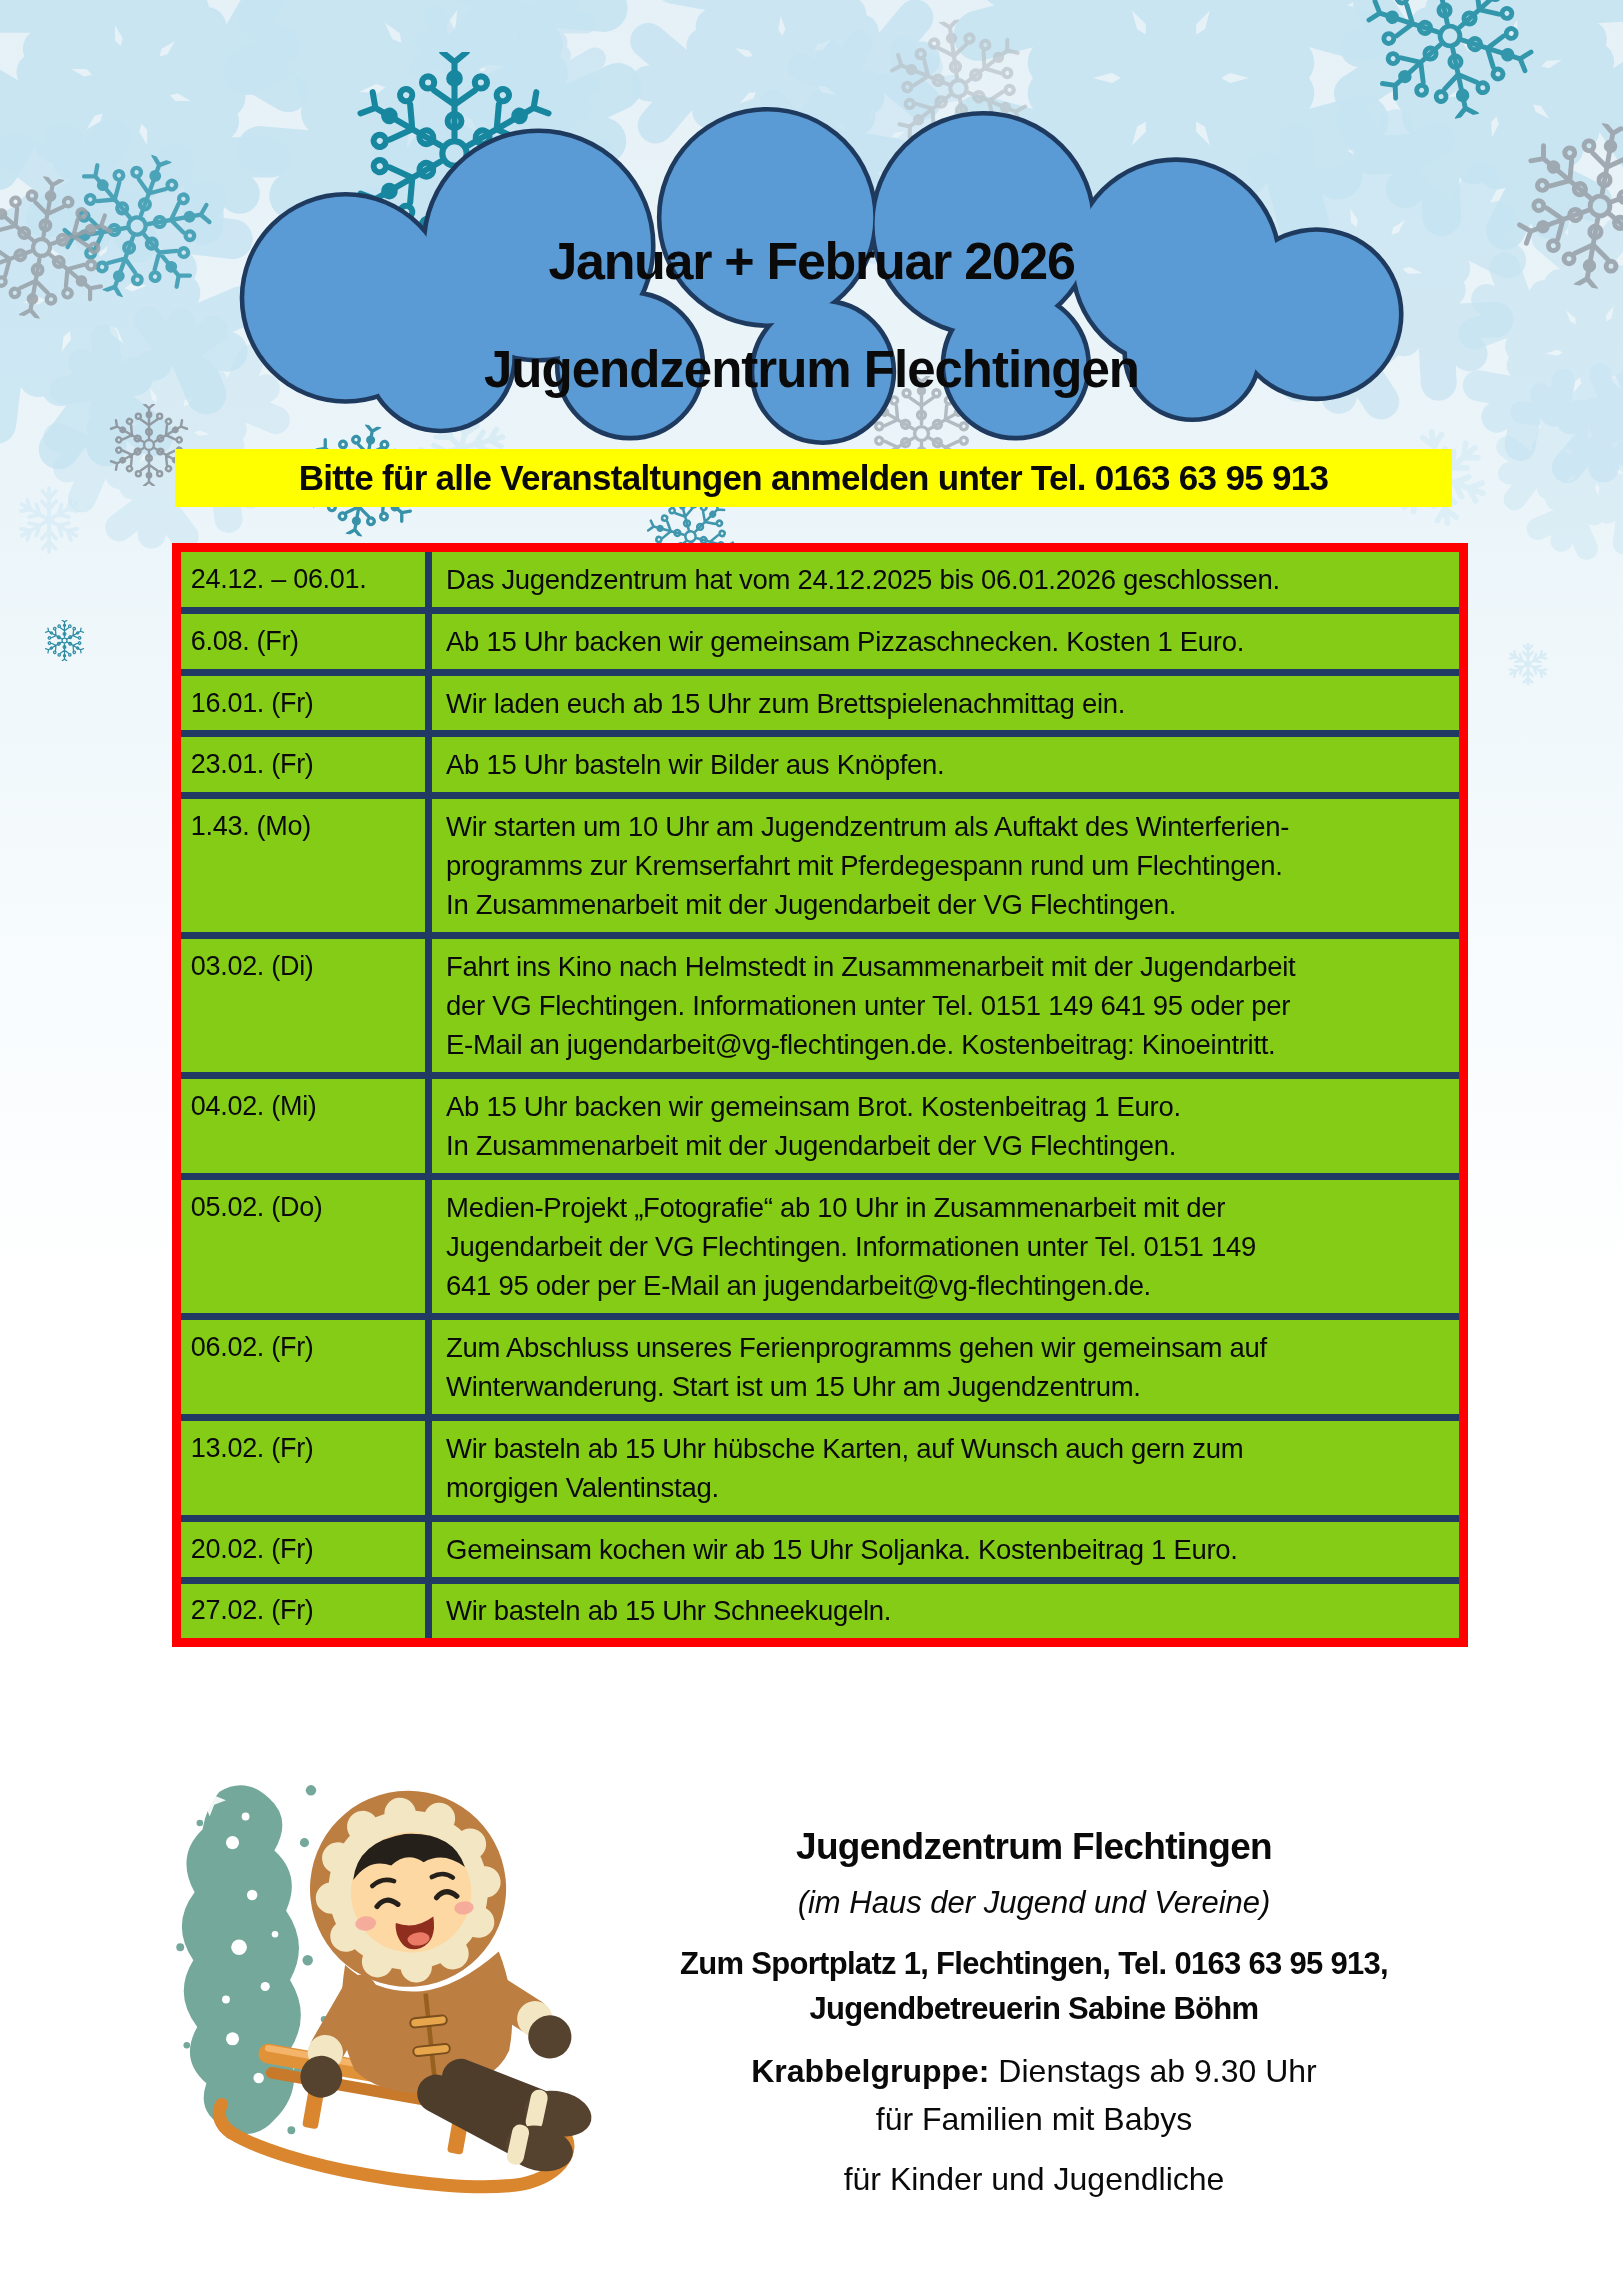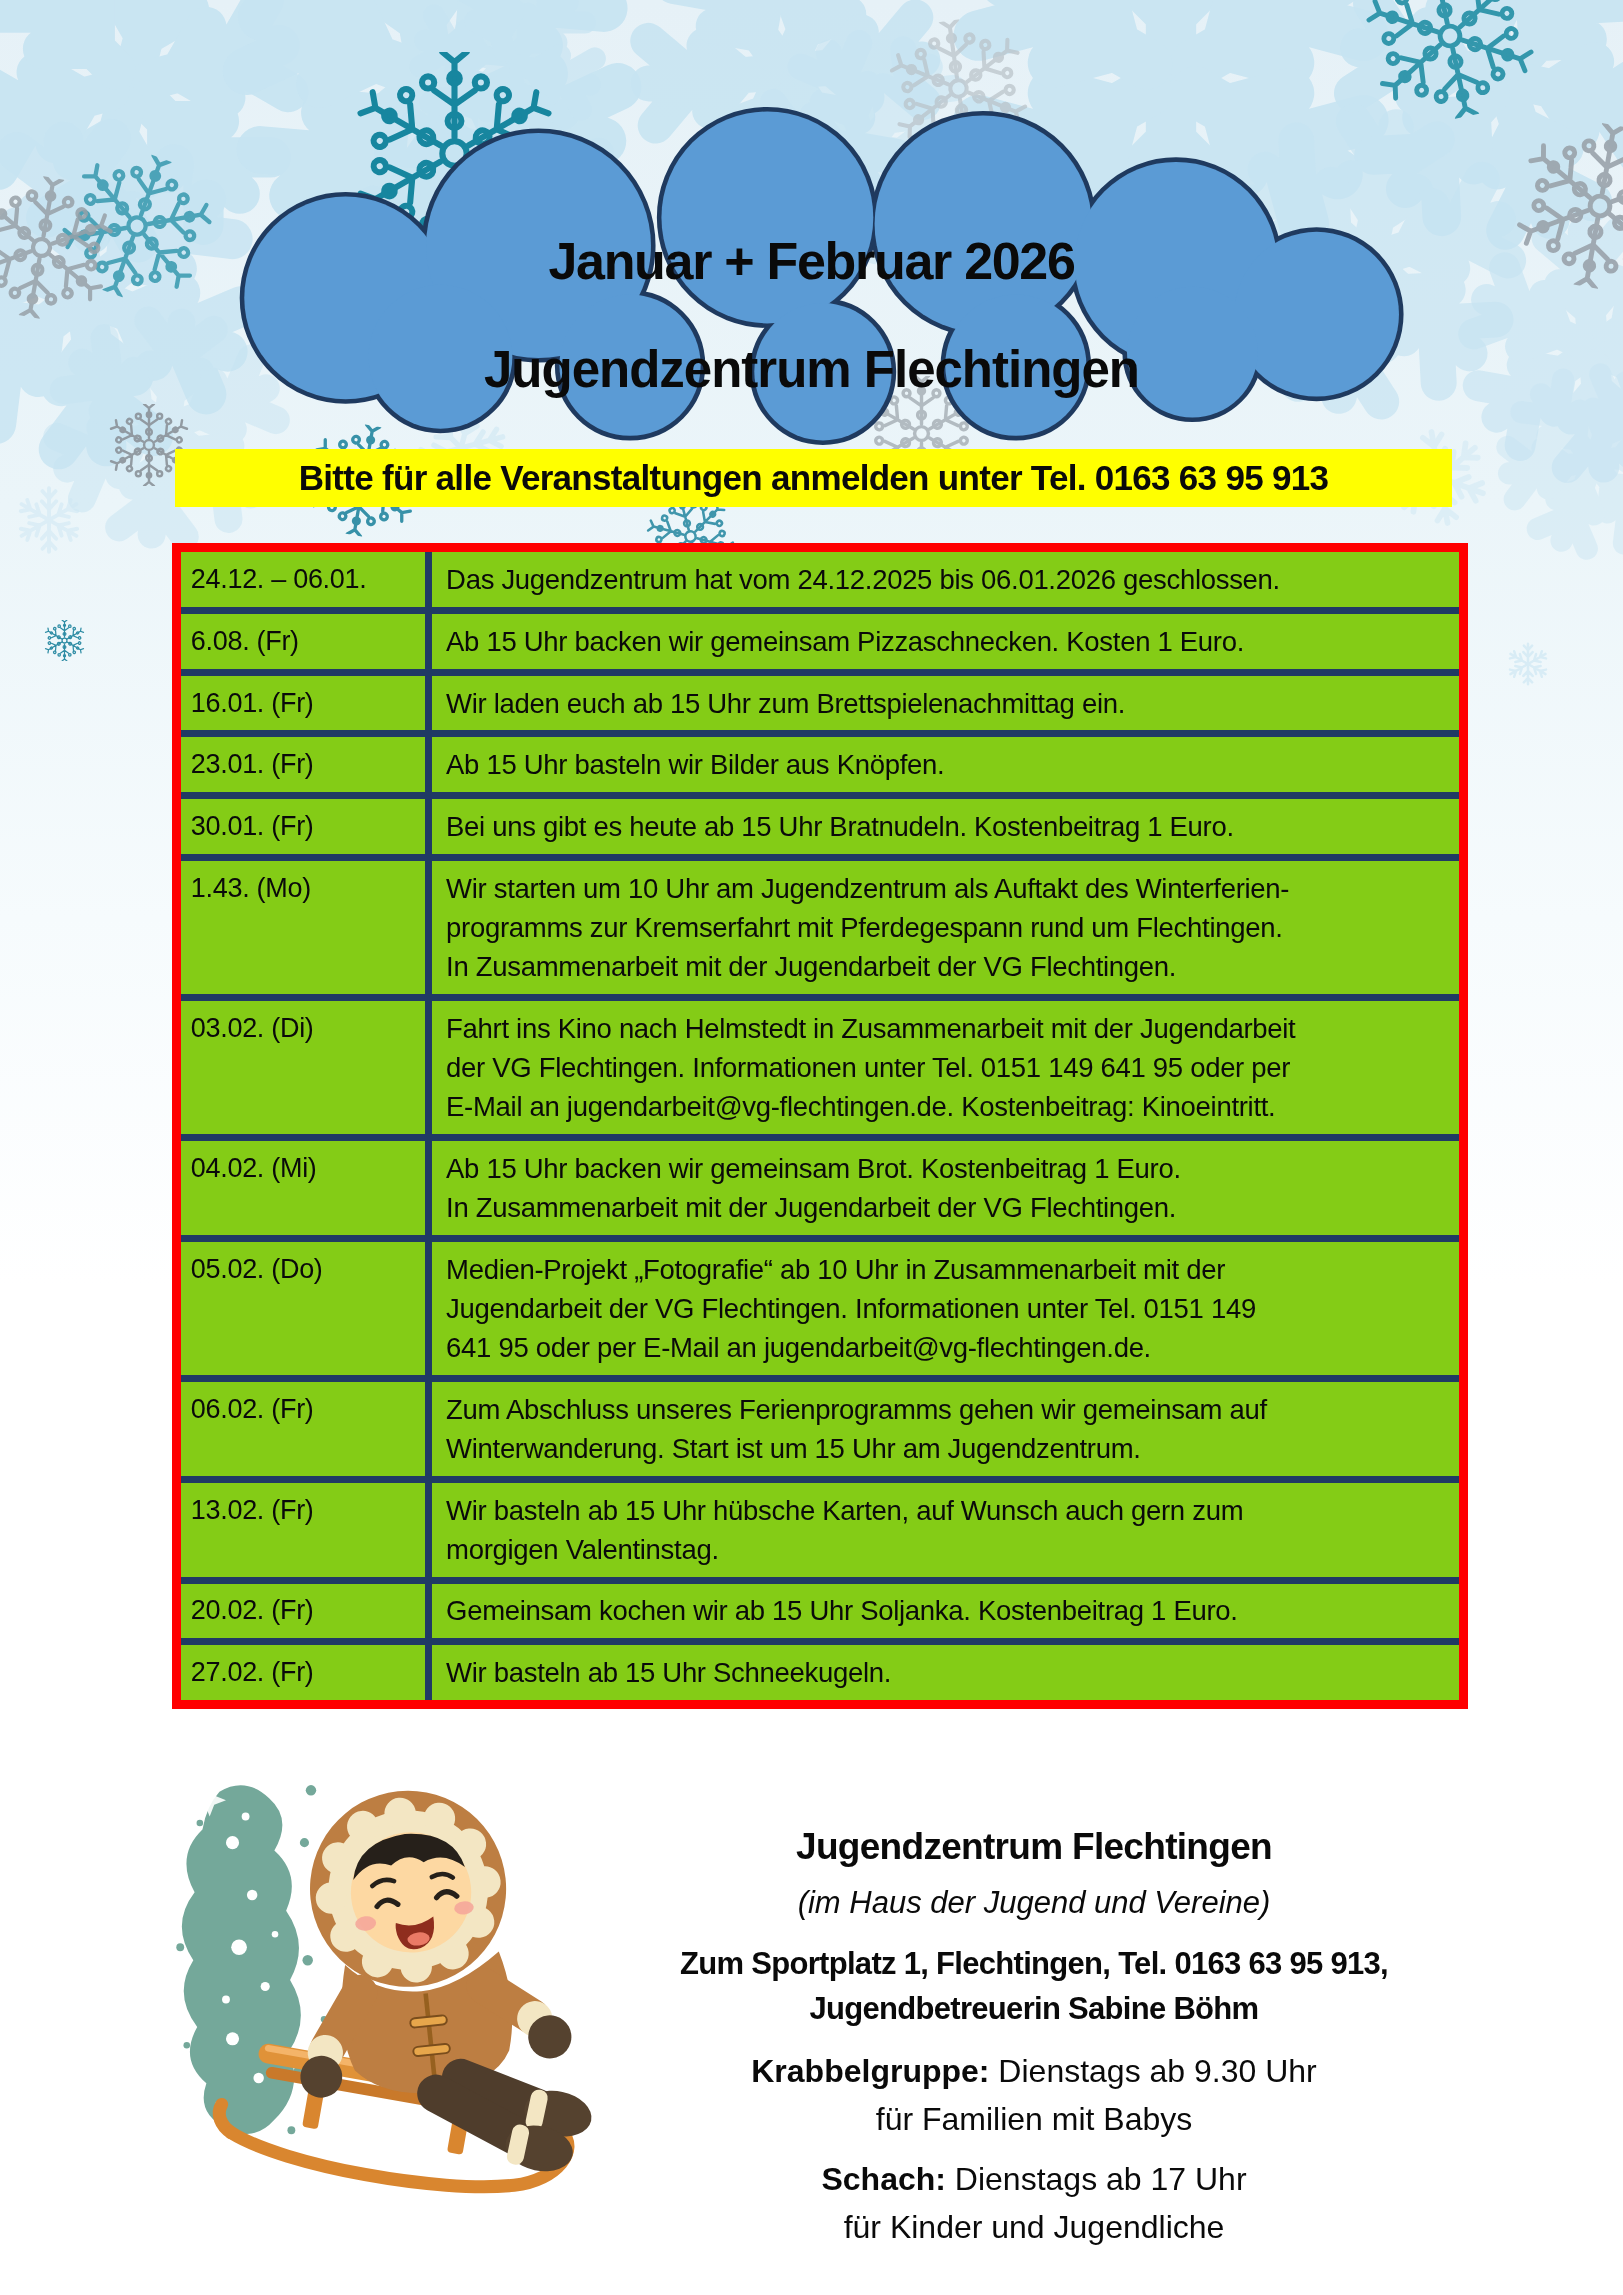--- a/index.html
+++ b/index.html
@@ -216,24 +216,20 @@
   <tr>
     <td class="date">16.01. (Fr)</td>
     <td class="desc">Wir laden euch ab 15 Uhr zum Brettspielenachmittag ein.</td>
   </tr>
 
   <tr>
     <td class="date">23.01. (Fr)</td>
     <td class="desc">Ab 15 Uhr basteln wir Bilder aus Knöpfen.</td>
   </tr>
 
-  <tr>
-    <td class="date">30.01. (Fr)</td>
-    <td class="desc">Bei uns gibt es heute ab 15 Uhr Bratnudeln. Kostenbeitrag 1 Euro.</td>
-  </tr>
 
   <tr>
     <td class="date">1.43. (Mo)</td>
     <td class="desc">Wir starten um 10 Uhr am Jugendzentrum als Auftakt des Winterferien-
 programms zur Kremserfahrt mit Pferdegespann rund um Flechtingen.
 In Zusammenarbeit mit der Jugendarbeit der VG Flechtingen.</td>
   </tr>
 
   <tr>
     <td class="date">03.02. (Di)</td>
@@ -368,16 +364,15 @@
   </g>
 </svg>
 
 <div class="footer-text">
   <div class="f-heading">Jugendzentrum Flechtingen</div>
   <div class="f-sub">(im Haus der Jugend und Vereine)</div>
   <div class="f-address">Zum Sportplatz 1, Flechtingen, Tel. 0163 63 95 913,</div>
   <div class="f-caretaker">Jugendbetreuerin Sabine Böhm</div>
   <div class="f-line"><span class="lbl">Krabbelgruppe:</span> <span>Dienstags ab 9.30 Uhr</span></div>
   <div class="f-note">für Familien mit Babys</div>
-  <div class="f-line"><span class="lbl">Schach:</span> <span>Dienstags ab 17 Uhr</span></div>
   <div class="f-note">für Kinder und Jugendliche</div>
 </div>
 
 
 </body></html>

